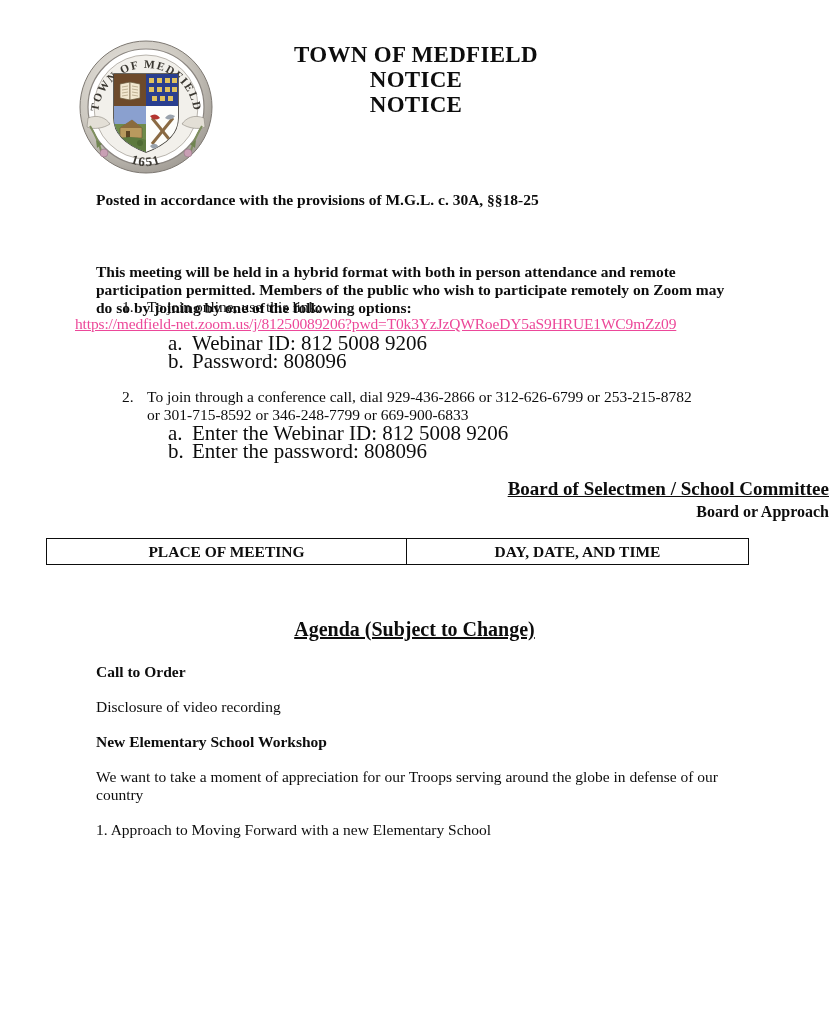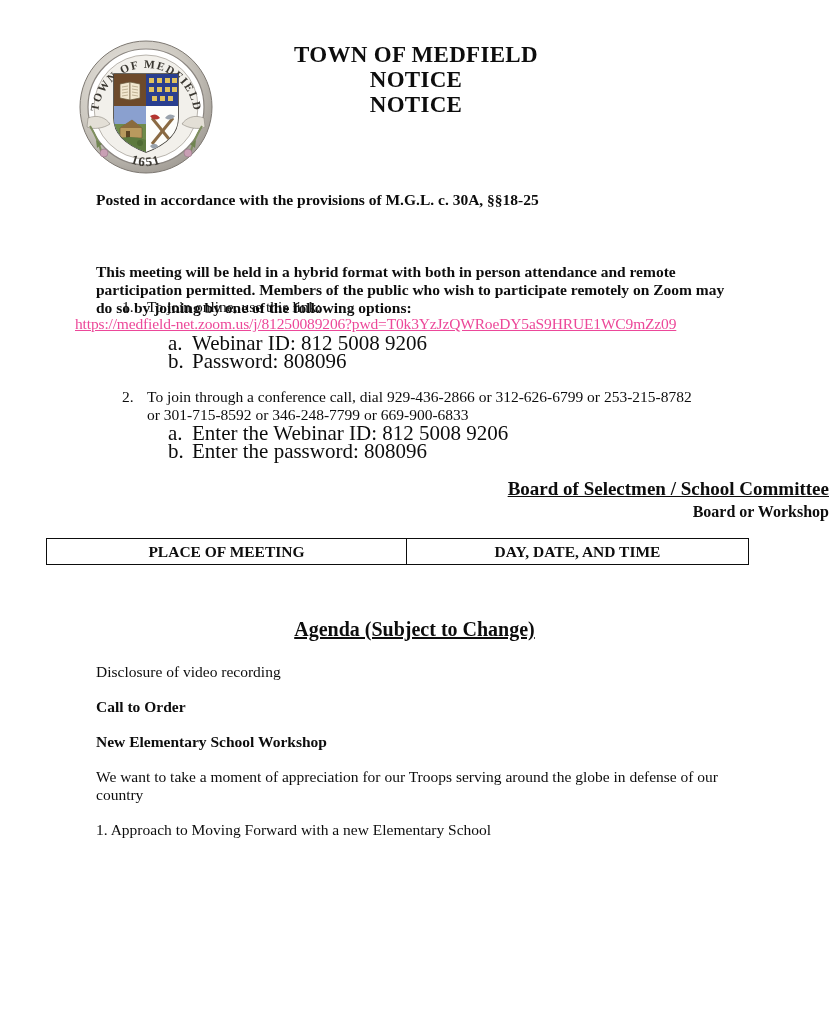--- a/index.html
+++ b/index.html
@@ -307,40 +307,40 @@
 
     <div class="sub-list sub-a-2">
       <span class="sub-marker">a.</span><span>Enter the Webinar ID: 812 5008 9206</span>
     </div>
     <div class="sub-list sub-b-2">
       <span class="sub-marker">b.</span><span>Enter the password: 808096</span>
     </div>
 
     <div class="committee-block">
       <div class="committee-name">Board of Selectmen / School Committee</div>
-      <div class="committee-sub">Board or Workshop</div>
+      <div class="committee-sub">Board or Approach</div>
     </div>
 
     <table class="meeting-table">
       <colgroup>
           <col class="col-left">
           <col class="col-right">
         </colgroup>
       <tbody>
         <tr>
           <td class="th-cell">PLACE OF MEETING</td>
           <td class="th-cell">DAY, DATE, AND TIME</td>
         </tr>
       </tbody>
     </table>
 
     <div class="agenda-title">Agenda (Subject to Change)</div>
 
     <div class="agenda-body">
+      <div class="ag-item bold">Call to Order</div>
       <div class="ag-item">Disclosure of video recording</div>
-      <div class="ag-item bold">Call to Order</div>
       <div class="ag-item bold">New Elementary School Workshop</div>
       <div class="ag-item">We want to take a moment of appreciation for our Troops serving around the globe in defense of our country</div>
       <div class="ag-item last">1. Approach to Moving Forward with a new Elementary School</div>
     </div>
 
   </div>
 </div>
 
 </body></html>

